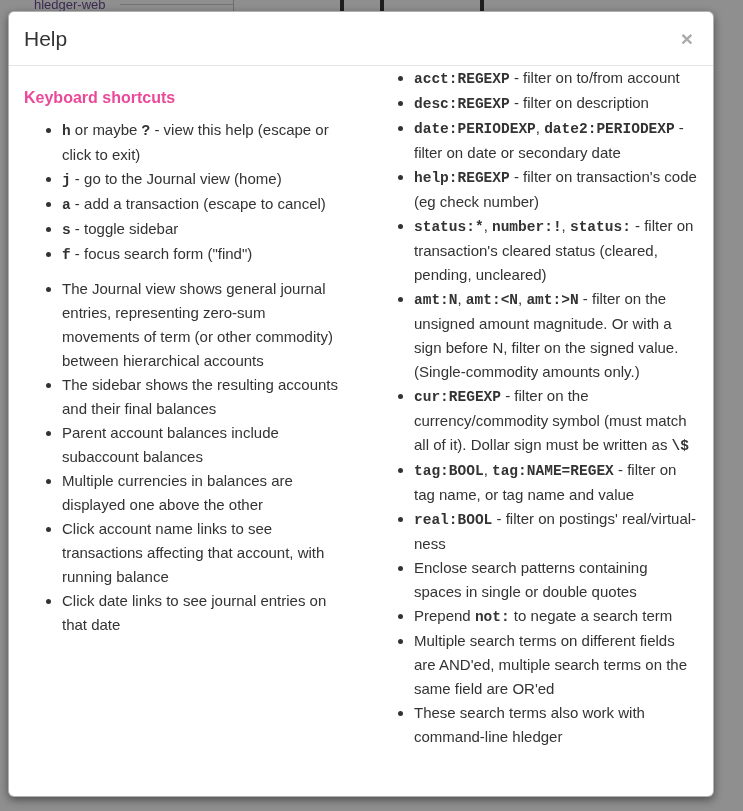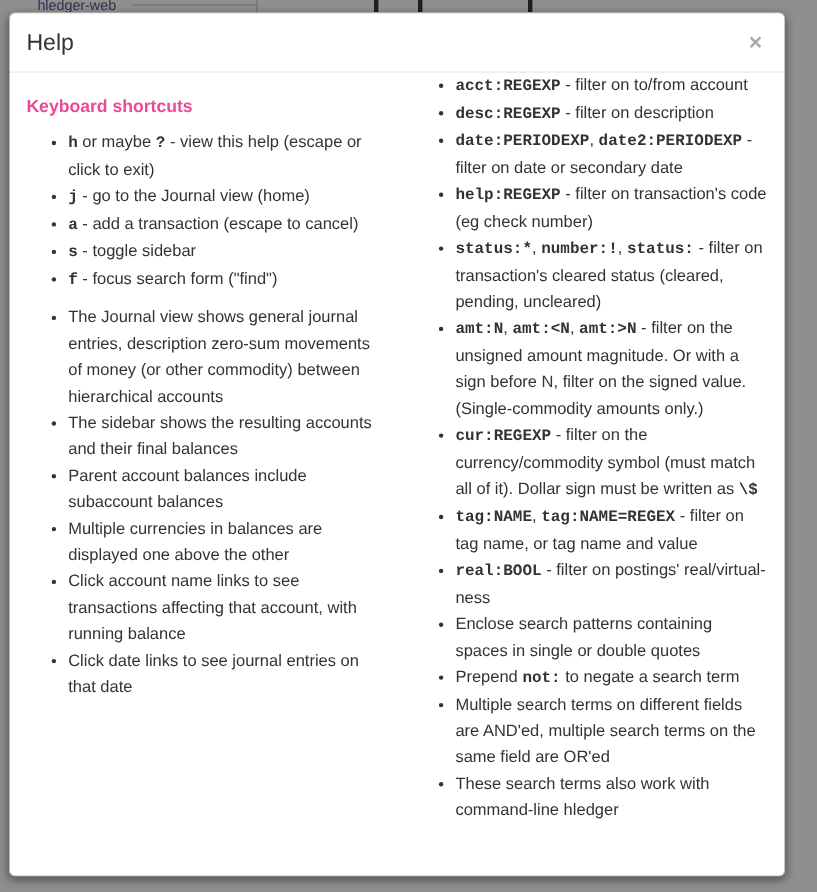--- a/index.html
+++ b/index.html
@@ -122,38 +122,38 @@
     <div class="help-col">
         <h3 class="section-heading">Keyboard shortcuts</h3>
         <ul class="help-list">
           <li><code>h</code> or maybe <code>?</code> - view this help (escape or click to exit)</li>
           <li><code>j</code> - go to the Journal view (home)</li>
           <li><code>a</code> - add a transaction (escape to cancel)</li>
           <li><code>s</code> - toggle sidebar</li>
           <li><code>f</code> - focus search form ("find")</li>
         </ul>
         <ul class="help-list">
-          <li>The Journal view shows general journal entries, description zero-sum movements of money (or other commodity) between hierarchical accounts</li>
+          <li>The Journal view shows general journal entries, representing zero-sum movements of term (or other commodity) between hierarchical accounts</li>
           <li>The sidebar shows the resulting accounts and their final balances</li>
           <li>Parent account balances include subaccount balances</li>
           <li>Multiple currencies in balances are displayed one above the other</li>
           <li>Click account name links to see transactions affecting that account, with running balance</li>
           <li>Click date links to see journal entries on that date</li>
         </ul>
       </div>
     <div class="help-col">
         <ul class="help-list">
           <li><code>acct:REGEXP</code> - filter on to/from account</li>
           <li><code>desc:REGEXP</code> - filter on description</li>
           <li><code>date:PERIODEXP</code>, <code>date2:PERIODEXP</code> - filter on date or secondary date</li>
           <li><code>help:REGEXP</code> - filter on transaction's code (eg check number)</li>
           <li><code>status:*</code>, <code>number:!</code>, <code>status:</code> - filter on transaction's cleared status (cleared, pending, uncleared)</li>
           <li><code>amt:N</code>, <code>amt:&lt;N</code>, <code>amt:&gt;N</code> - filter on the unsigned amount magnitude. Or with a sign before N, filter on the signed value. (Single-commodity amounts only.)</li>
           <li><code>cur:REGEXP</code> - filter on the currency/commodity symbol (must match all of it). Dollar sign must be written as <code>\$</code></li>
-          <li><code>tag:NAME</code>, <code>tag:NAME=REGEX</code> - filter on tag name, or tag name and value</li>
+          <li><code>tag:BOOL</code>, <code>tag:NAME=REGEX</code> - filter on tag name, or tag name and value</li>
           <li><code>real:BOOL</code> - filter on postings' real/virtual-ness</li>
           <li>Enclose search patterns containing spaces in single or double quotes</li>
           <li>Prepend <code>not:</code> to negate a search term</li>
           <li>Multiple search terms on different fields are AND'ed, multiple search terms on the same field are OR'ed</li>
           <li>These search terms also work with command-line hledger</li>
         </ul>
       </div>
   </div>
 </div>
 

